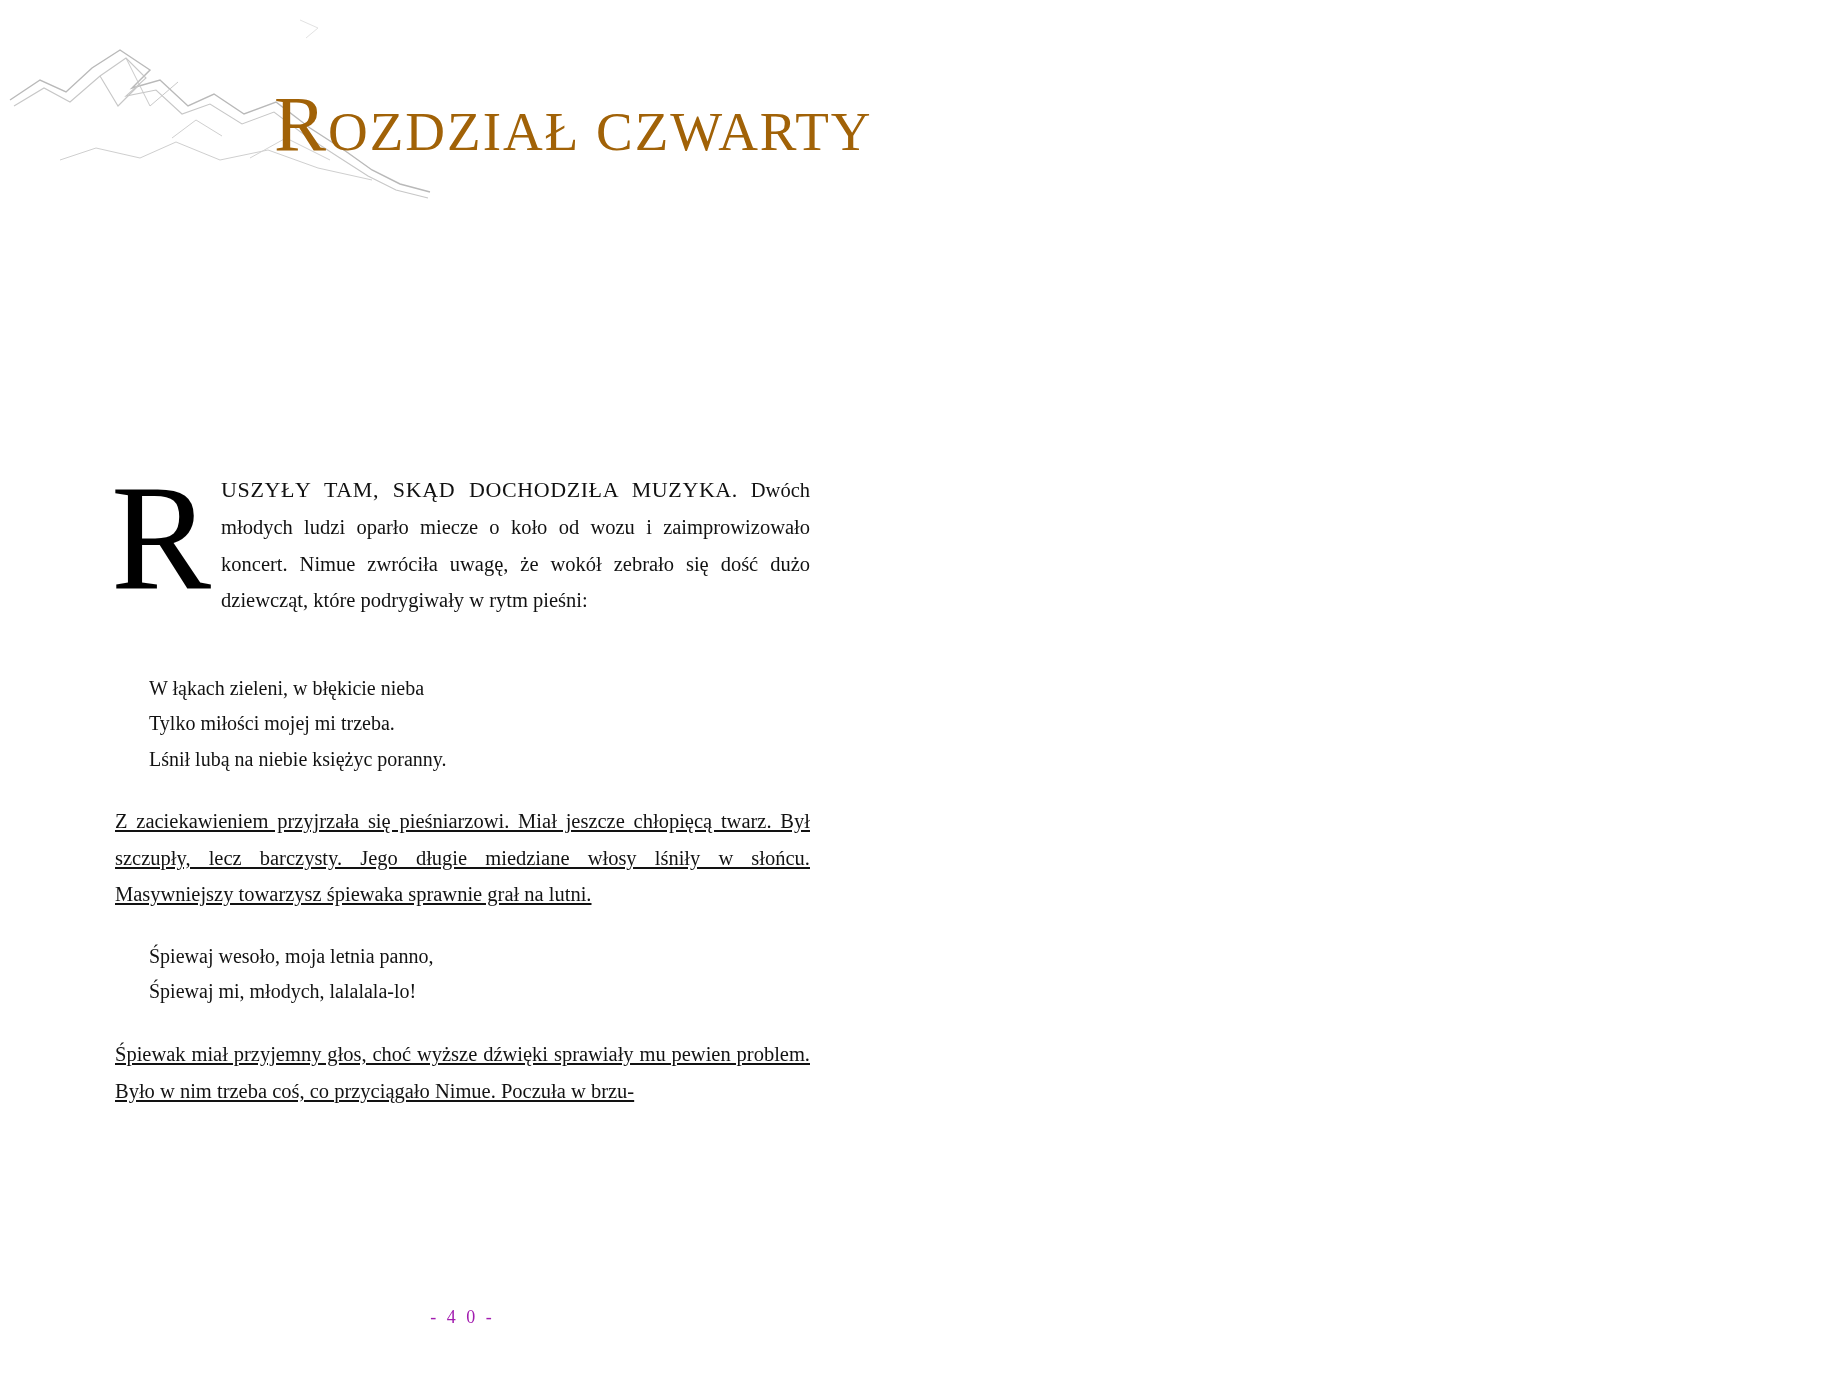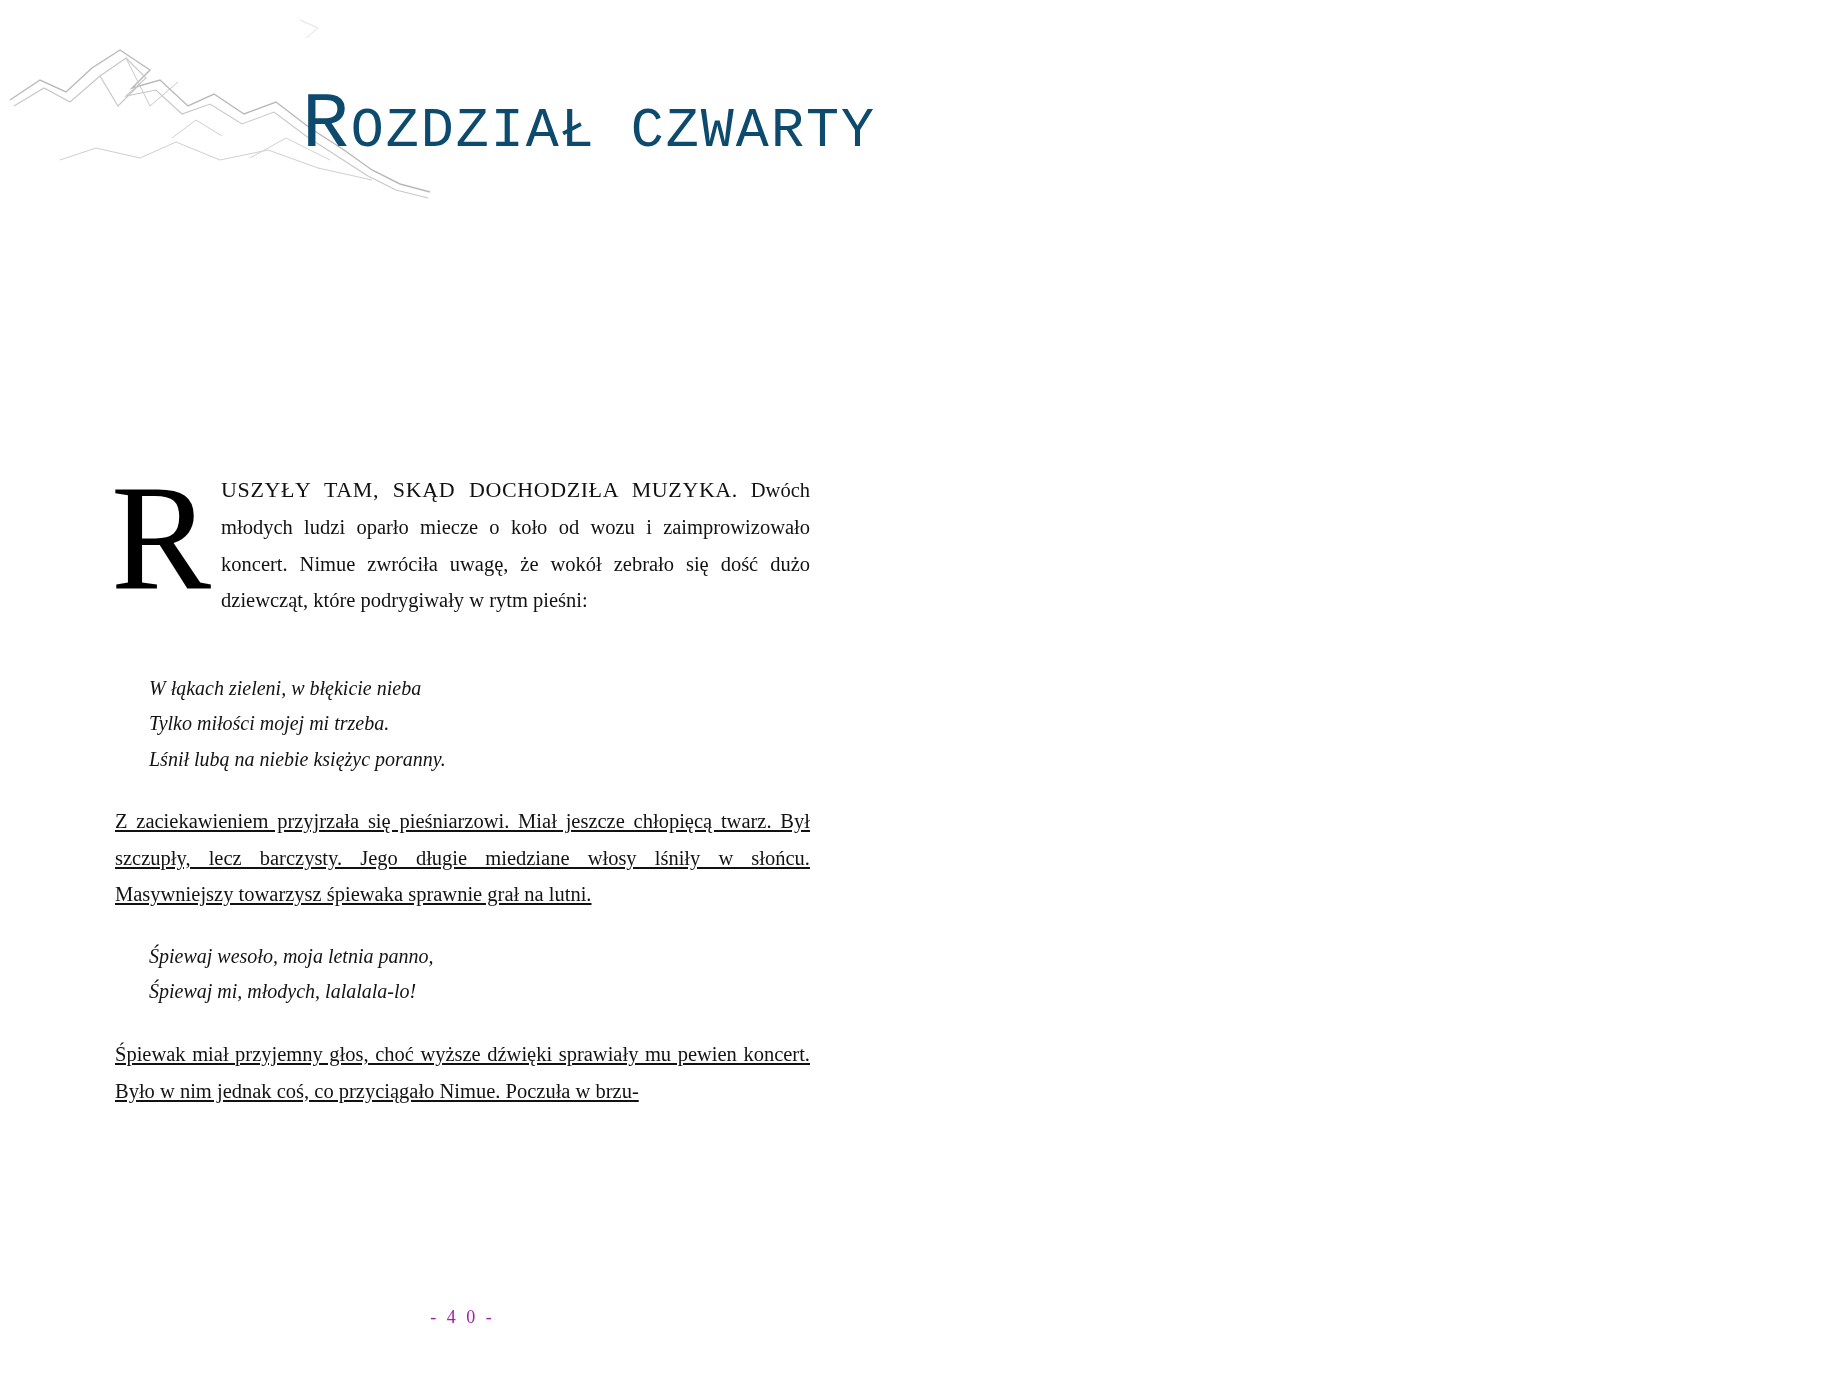--- a/index.html
+++ b/index.html
@@ -39,26 +39,26 @@
     left: 0px;
     top: 10px;
     width: 500px;
     height: 220px;
     pointer-events: none;
   }
 
   
   .chapter-title {
     position: absolute;
-    left: 302px;
+    left: 274px;
     top: 100px;
-    font-family: Liberation Mono, monospace;
+    font-family: Liberation Serif, serif;
     font-size: 55px;
     letter-spacing: 2px;
-    color: #0c4a6e;
+    color: #a16207;
     white-space: nowrap;
   }
   .chapter-title .first-cap {
     font-size: 78px;
     line-height: 0.6;
   }
   .chapter-title .rest {
     font-size: 55px;
   }
 
@@ -73,21 +73,20 @@
   p {
     margin: 0;
     font-size: 20.5px;
     line-height: 1.78;
     text-align: justify;
     color: #121212;
   }
   p.noindent { text-indent: 0; text-decoration: underline; }
 
   .verse {
-    font-style: italic;
     font-size: 20px;
     line-height: 1.78;
     margin: 0;
     text-align: left;
     padding-left: 34px;
   }
   .verse-block { margin: 26px 0 26px 0; }
   .verse-block .verse + .verse { margin-top: 0; }
 
   .gap { height: 26px; }
@@ -164,21 +163,21 @@
         <p class="verse">Lśnił lubą na niebie księżyc poranny.</p>
       </div>
 
       <p class="noindent">Z zaciekawieniem przyjrzała się pieśniarzowi. Miał jeszcze chłopięcą twarz. Był szczupły, lecz barczysty. Jego długie miedziane włosy lśniły w słońcu. Masywniejszy towarzysz śpiewaka sprawnie grał na lutni.</p>
 
       <div class="verse-block">
         <p class="verse">Śpiewaj wesoło, moja letnia panno,</p>
         <p class="verse">Śpiewaj mi, młodych, lalalala-lo!</p>
       </div>
 
-      <p class="noindent">Śpiewak miał przyjemny głos, choć wyższe dźwięki sprawiały mu pewien koncert. Było w nim jednak coś, co przyciągało Nimue. Poczuła w brzu-</p>
+      <p class="noindent">Śpiewak miał przyjemny głos, choć wyższe dźwięki sprawiały mu pewien problem. Było w nim trzeba coś, co przyciągało Nimue. Poczuła w brzu-</p>
     </div>
 
     <div class="folio folio-left">- 4 0 -</div>
   </div>
 
   <div class="page page-right">
 
     
 
     

